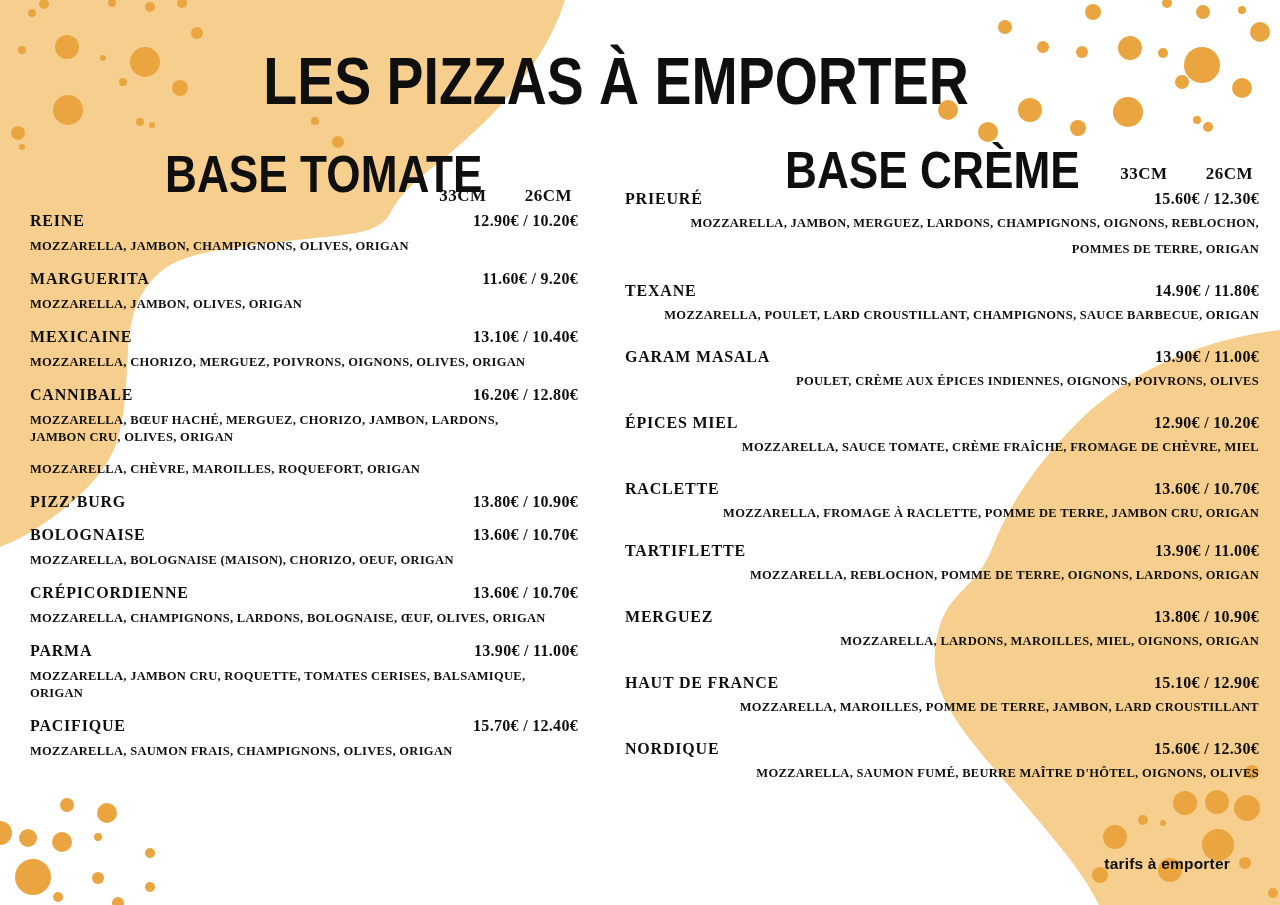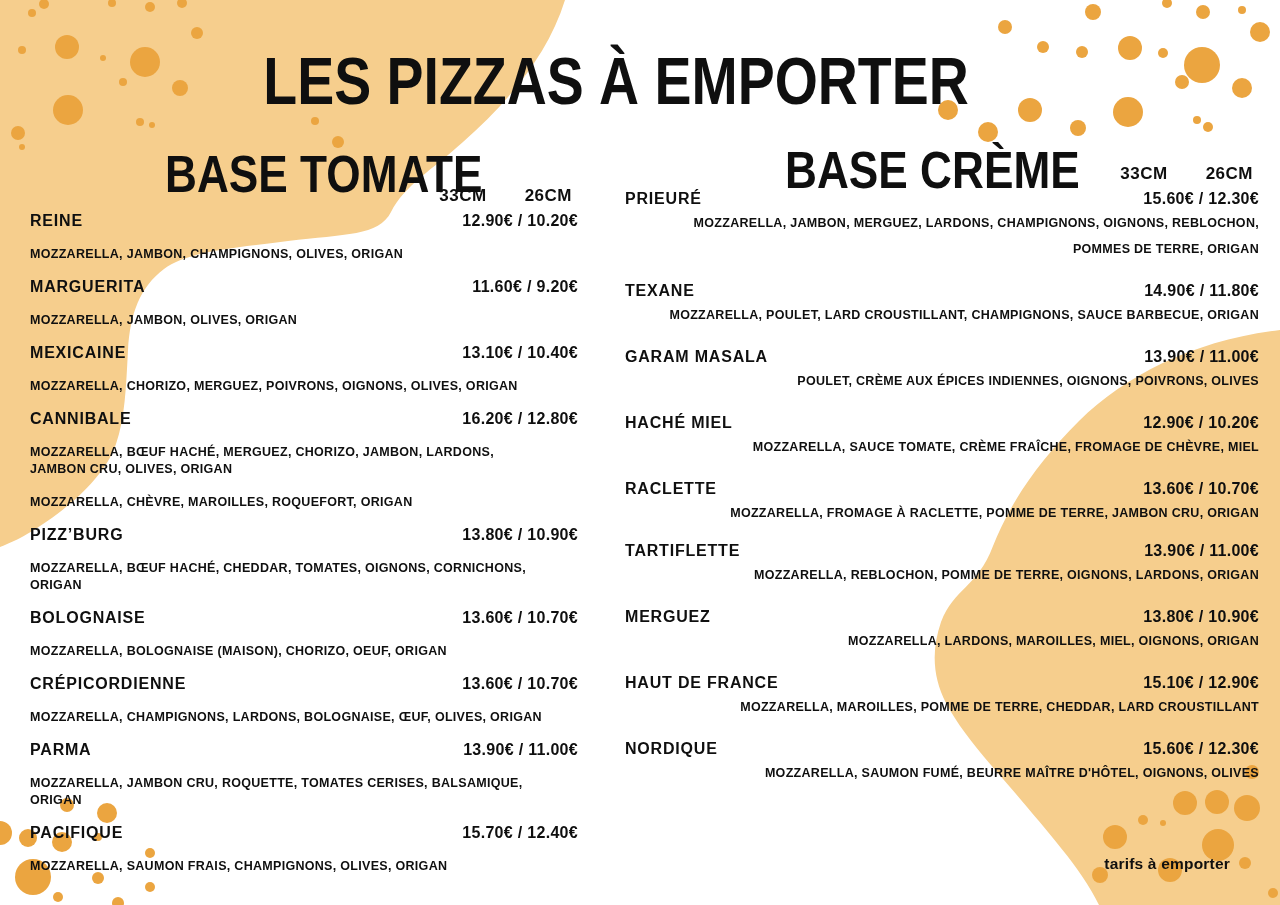--- a/index.html
+++ b/index.html
@@ -19,39 +19,39 @@
     font-size:66px; font-weight:bold; line-height:1; white-space:nowrap;
     transform:scaleX(0.84); letter-spacing:0;
   }
   .sec-header {
     line-height:1; font-size:52px; font-weight:bold; white-space:nowrap;
     transform:scaleX(0.85); transform-origin:left center;
   }
   #header-tomate { top:105px; left:165px; }
   #header-creme  { top:101px; left:785px; }
 
-  .col { position:absolute; z-index:1; }
+  .col { position:absolute; z-index:1;font-family:Liberation Serif, serif; }
   #col-tomate { left:30px;  top:186px; width:548px; }
   #col-creme  { left:625px; top:164px; width:634px; }
 
   .sizes {
     display:flex; justify-content:flex-end; gap:38px;
     font-weight:bold; font-size:17px; line-height:20px;
     padding-right:6px; letter-spacing:0.5px; margin-bottom:6px;
   }
 
   .item { margin-bottom:15px; }
   .item-head {
     display:flex; justify-content:space-between; align-items:baseline;
     font-weight:bold; font-size:16px; line-height:18px; letter-spacing:0.8px;
   }
   .item-price { white-space:nowrap; letter-spacing:0.3px; }
   .item-ingredients {
     font-size:12.5px; font-weight:bold; letter-spacing:0.3px;
-    margin-top:16px; line-height:17px; white-space:pre-line;
+    margin-top:8px; line-height:17px; white-space:pre-line;
   }
   #col-creme .item { margin-bottom:20px;text-align:right; }
   #col-creme .item-ingredients { line-height:26px; margin-top:2px; }
   #col-creme .item.tight { margin-bottom:16px; }
 
   .footer {
     top:855px; left:0; right:50px; text-align:right;
     font-size:15.5px; font-weight:bold; letter-spacing:0.2px;
   }
 </style>
@@ -199,21 +199,20 @@
 
   <div class="item">
     <div class="item-ingredients">MOZZARELLA, CHÈVRE, MAROILLES, ROQUEFORT, ORIGAN</div>
   </div>
 
   <div class="item">
     <div class="item-head">
       <span class="item-name">PIZZ’BURG</span>
       <span class="item-price">13.80€ / 10.90€</span>
     </div>
-    <div class="item-ingredients">MOZZARELLA, BŒUF HACHÉ, CHEDDAR, TOMATES, OIGNONS, CORNICHONS, ORIGAN</div>
   </div>
 
   <div class="item">
     <div class="item-head">
       <span class="item-name">BOLOGNAISE</span>
       <span class="item-price">13.60€ / 10.70€</span>
     </div>
     <div class="item-ingredients">MOZZARELLA, BOLOGNAISE (MAISON), CHORIZO, OEUF, ORIGAN</div>
   </div>
 
@@ -269,21 +268,21 @@
   <div class="item">
     <div class="item-head">
       <span class="item-name">GARAM MASALA</span>
       <span class="item-price">13.90€ / 11.00€</span>
     </div>
     <div class="item-ingredients">POULET, CRÈME AUX ÉPICES INDIENNES, OIGNONS, POIVRONS, OLIVES</div>
   </div>
 
   <div class="item">
     <div class="item-head">
-      <span class="item-name">HACHÉ MIEL</span>
+      <span class="item-name">ÉPICES MIEL</span>
       <span class="item-price">12.90€ / 10.20€</span>
     </div>
     <div class="item-ingredients">MOZZARELLA, SAUCE TOMATE, CRÈME FRAÎCHE, FROMAGE DE CHÈVRE, MIEL</div>
   </div>
 
   <div class="item tight">
     <div class="item-head">
       <span class="item-name">RACLETTE</span>
       <span class="item-price">13.60€ / 10.70€</span>
     </div>
@@ -304,21 +303,21 @@
       <span class="item-price">13.80€ / 10.90€</span>
     </div>
     <div class="item-ingredients">MOZZARELLA, LARDONS, MAROILLES, MIEL, OIGNONS, ORIGAN</div>
   </div>
 
   <div class="item">
     <div class="item-head">
       <span class="item-name">HAUT DE FRANCE</span>
       <span class="item-price">15.10€ / 12.90€</span>
     </div>
-    <div class="item-ingredients">MOZZARELLA, MAROILLES, POMME DE TERRE, CHEDDAR, LARD CROUSTILLANT</div>
+    <div class="item-ingredients">MOZZARELLA, MAROILLES, POMME DE TERRE, JAMBON, LARD CROUSTILLANT</div>
   </div>
 
   <div class="item">
     <div class="item-head">
       <span class="item-name">NORDIQUE</span>
       <span class="item-price">15.60€ / 12.30€</span>
     </div>
     <div class="item-ingredients">MOZZARELLA, SAUMON FUMÉ, BEURRE MAÎTRE D'HÔTEL, OIGNONS, OLIVES</div>
   </div>
 </div>

